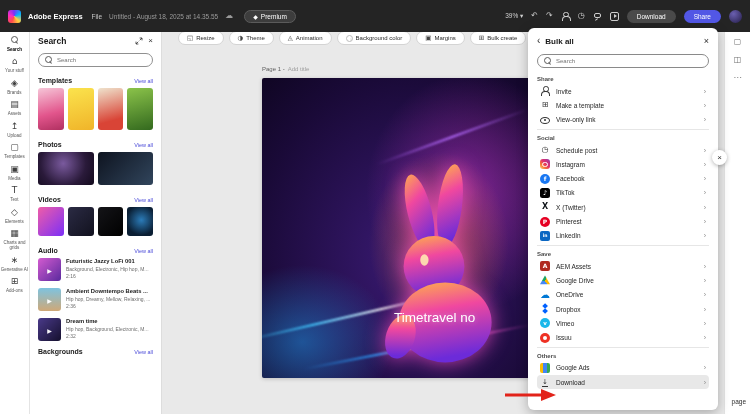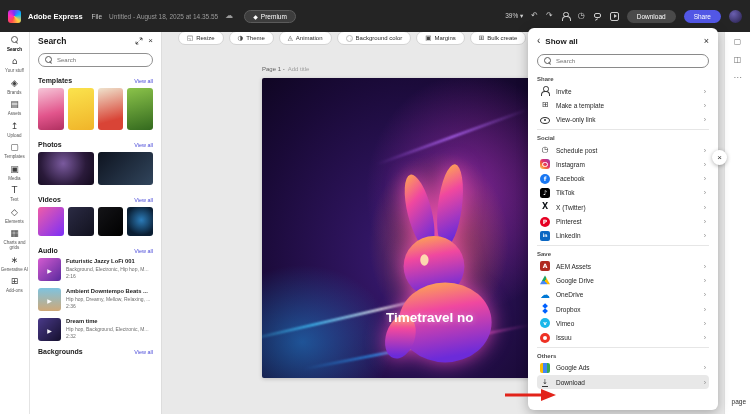--- a/index.html
+++ b/index.html
@@ -76,21 +76,21 @@
 .color-dot{width:7px;height:7px;border-radius:50%;background:conic-gradient(#ffffff 0 90deg,#f0f0f0 0 180deg,#fff 0);border:1px solid #bbb;display:inline-block}
 .pagelabel{position:absolute;left:100px;top:38px;font-size:6px;color:#5f5f5f;display:flex;gap:3px}
 .addtitle{color:#9e9e9e;cursor:text}
 .artwork{position:absolute;left:100px;top:50px;width:268px;height:300px;border-radius:2px;overflow:hidden;box-shadow:0 1px 4px rgba(0,0,0,.18);background:
  radial-gradient(100px 130px at 66% 55%, rgba(255,122,40,.5), transparent 70%),
  radial-gradient(150px 170px at 78% 38%, rgba(230,60,220,.45), transparent 70%),
  radial-gradient(130px 110px at 15% 88%, rgba(30,170,255,.45), transparent 70%),
  radial-gradient(220px 260px at 55% 60%, #3a1a74 0%, #1a0a38 70%, #0e0520 100%);
  background-color:#120726;cursor:pointer}
 .aw-title{position:absolute;left:30px;top:18px;color:#fff;font-size:17px;font-weight:bold;letter-spacing:.3px;text-shadow:0 0 7px rgba(255,255,255,.45)}
-.aw-caption{position:absolute;left:124px;top:232px;color:#fff;font-size:13.5px;font-weight:bold;text-shadow:0 0 6px rgba(255,255,255,.4);white-space:nowrap}
+.aw-caption{position:absolute;left:132px;top:232px;color:#fff;font-size:13.5px;font-weight:normal;text-shadow:0 0 6px rgba(255,255,255,.4);white-space:nowrap}
 .streak{position:absolute;height:2px;border-radius:2px;filter:blur(1px)}
 .s1{left:-20px;top:238px;width:210px;transform:rotate(-13deg);background:linear-gradient(90deg,transparent,#41c8ff,#ffffff,transparent)}
 .s2{left:40px;top:268px;width:230px;transform:rotate(-11deg);background:linear-gradient(90deg,transparent,#2ba0ff,#ff5ad5,transparent)}
 .s3{left:110px;top:58px;width:160px;transform:rotate(-20deg);background:linear-gradient(90deg,transparent,#b46bff,transparent)}
 .rabbit{position:absolute;left:100px;top:85px;width:160px;height:210px;filter:drop-shadow(0 0 10px rgba(255,80,200,.75))}
 
 
 .rightstrip{position:absolute;right:0;top:28px;bottom:0;width:26px;background:#fff;border-left:1px solid #e3e3e3;z-index:20}
 .rs-ic{display:block;margin:9px auto 0;color:#6e6e6e;font-size:8px;text-align:center;font-family:"DejaVu Sans",sans-serif;cursor:pointer}
 .addpage{position:absolute;bottom:9px;right:4px;font-size:6.5px;color:#2c2c2c;cursor:pointer;white-space:nowrap}
@@ -377,21 +377,21 @@
 <div class="rightstrip">
   <span class="rs-ic">▢</span>
   <span class="rs-ic">◫</span>
   <span class="rs-ic">⋯</span>
   <span class="addpage">page</span>
 </div>
 
 <div class="sharepanel">
   <div class="shp-head">
     <span class="back">‹</span>
-    <span class="shp-title">Show all</span>
+    <span class="shp-title">Bulk all</span>
     <span class="close">×</span>
   </div>
   <label class="shp-search">
     <span class="lens"></span>
     <input placeholder="Search" style="">
   </label>
   <div class="shlist">
       <div class="group-title">Share</div>
       <div class="srow">
         <span class="ic ic-invite">

